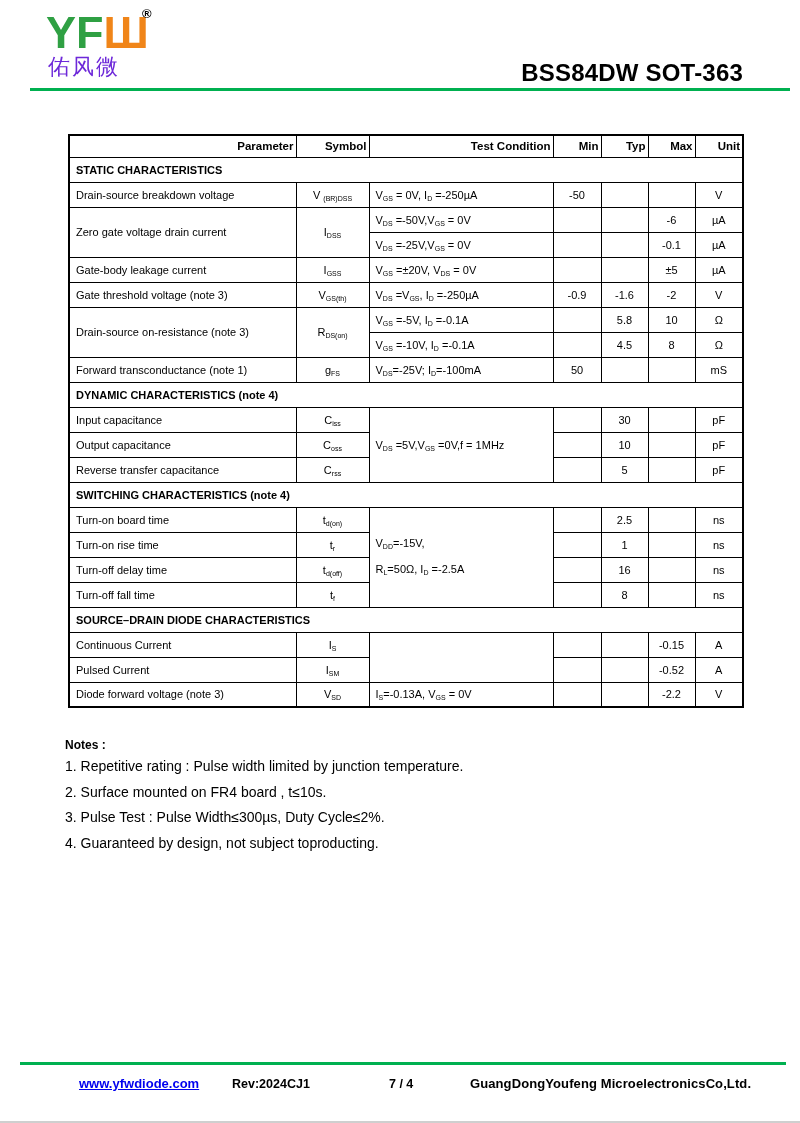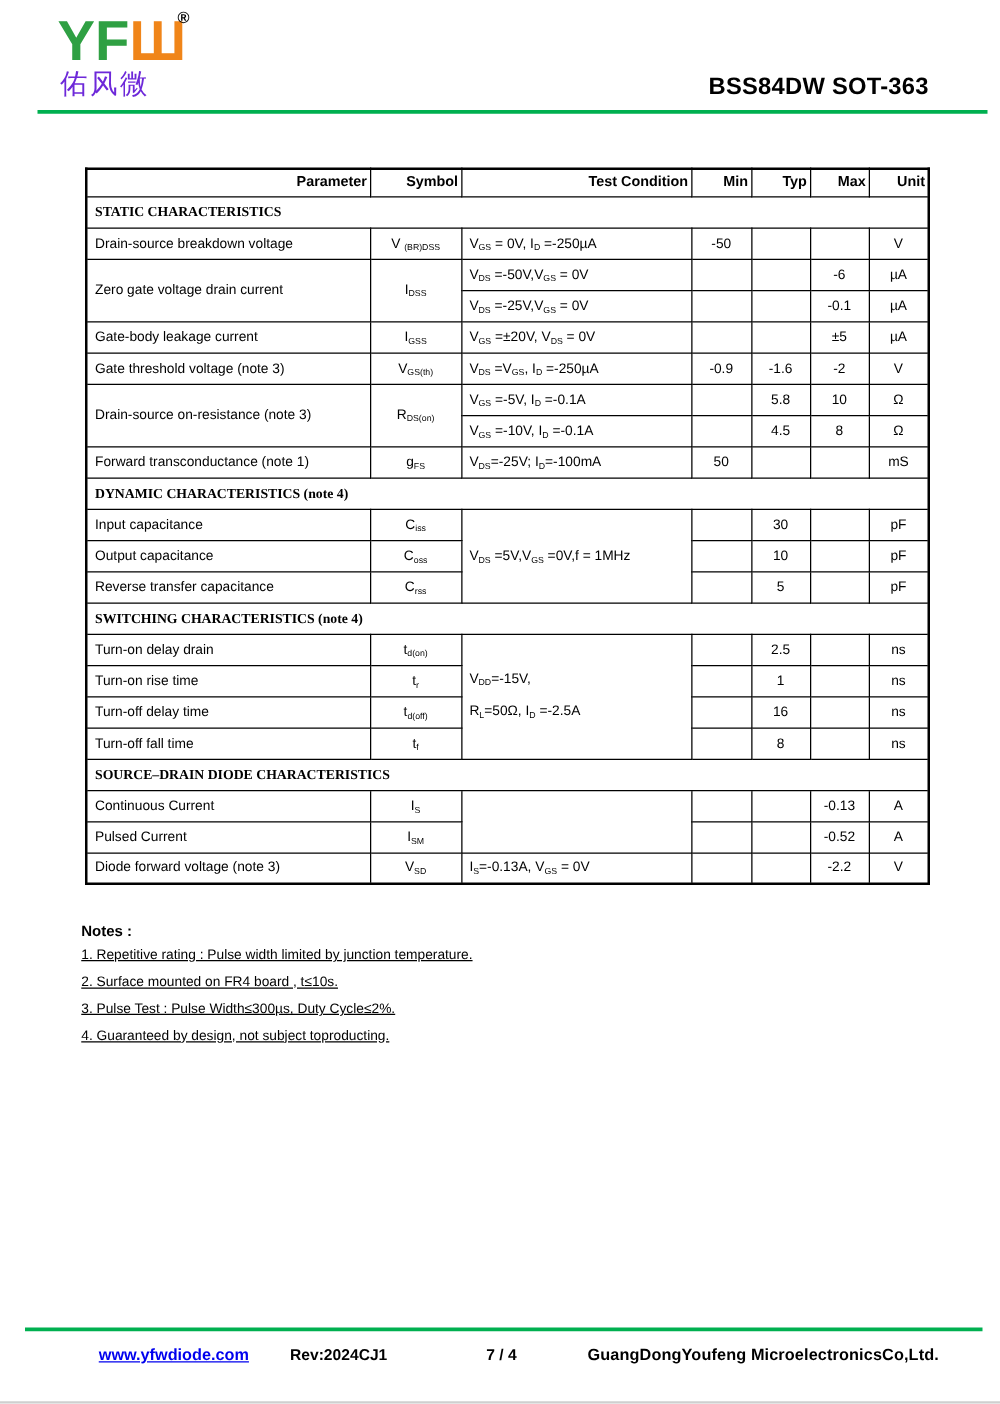--- a/index.html
+++ b/index.html
@@ -16,44 +16,44 @@
   }
   .page{position:absolute;inset:0;background:#fff;overflow:hidden;}
   .bottom-edge{position:absolute;left:0;right:0;bottom:0;height:2px;background:#cfcfcf;}
 
   
   .logo-en{position:absolute;left:46px;top:10px;font-size:45px;font-weight:bold;line-height:1;letter-spacing:0;}
   .logo-yf{color:var(--logo-green);}
   .logo-w{color:var(--logo-orange);}
   .logo-reg{position:absolute;left:142px;top:6px;font-size:13px;font-weight:bold;color:#000;}
   .logo-cn{position:absolute;left:48px;top:52px;font-size:22px;font-weight:normal;letter-spacing:2px;color:#6d28d9;}
-  .part-number{position:absolute;top:59px;right:57px;font-size:19px;font-weight:bold;letter-spacing:0.2px;}
+  .part-number{position:absolute;top:59px;right:57px;font-size:24px;font-weight:bold;letter-spacing:0.2px;}
   .green-rule{position:absolute;top:88px;left:30px;width:760px;height:3px;background:var(--accent-green);}
   .temp-note{position:absolute;top:100px;left:55px;font-size:15px;font-weight:bold;color:var(--accent-green);}
 
   
   table.chars{
     position:absolute;top:134px;left:68px;width:674px;
     border-collapse:collapse;table-layout:fixed;border:2px solid #000;
   }
   .chars th,.chars td{border:1px solid #000;font-size:11px;padding:2px 6px;vertical-align:middle;}
   .chars thead th{height:22px;font-size:11.5px;font-weight:bold;text-align:right;padding:2px 2px;}
   .chars td{height:25px;}
-  .c-section{font-weight:bold;font-size:11.5px;text-align:left;height:23px;padding-left:7px;font-family:Liberation Serif, serif;}
+  .c-section{font-weight:bold;font-size:11.5px;text-align:left;height:23px;padding-left:7px;}
   .c-param{text-align:left;padding-left:7px;}
   .c-sym{text-align:center;padding:2px 2px;}
   .c-cond{text-align:left;}
   .c-num{text-align:center;padding:2px 2px;}
   .chars sub{font-size:7px;vertical-align:-2px;line-height:0;}
   .multiline{line-height:2.35;}
 
   
   .notes{position:absolute;left:65px;top:738px;width:640px;}
   .notes-title{font-size:12px;font-weight:bold;margin-bottom:6px;}
-  .note-item{font-size:11px;margin-bottom:9.5px;text-decoration:underline;}
+  .note-item{font-size:14px;margin-bottom:9.5px;}
 
   
   .footer-rule{position:absolute;top:1062px;left:20px;width:766px;height:3px;background:var(--accent-green);}
   .footer-site{position:absolute;top:1076px;left:79px;font-size:13px;font-weight:bold;color:var(--link-blue);text-decoration:underline;cursor:pointer;}
   .footer-rev{position:absolute;top:1077px;left:232px;font-size:12.5px;font-weight:bold;}
   .footer-page{position:absolute;top:1077px;left:389px;font-size:12.5px;font-weight:bold;}
   .footer-company{position:absolute;top:1076px;left:470px;font-size:13px;font-weight:bold;letter-spacing:0.1px;}
 </style>
 </head>
 <body>
@@ -185,21 +185,21 @@
           <td class="c-sym">C<sub>rss</sub></td>
           <td class="c-num"></td>
           <td class="c-num">5</td>
           <td class="c-num"></td>
           <td class="c-num">pF</td>
         </tr>
         <tr>
           <td colspan="7" class="c-section">SWITCHING CHARACTERISTICS (note 4)</td>
         </tr>
         <tr>
-          <td class="c-param">Turn-on delay drain</td>
+          <td class="c-param">Turn-on board time</td>
           <td class="c-sym">t<sub>d(on)</sub></td>
           <td class="c-cond multiline" rowspan="4">V<sub>DD</sub>=-15V,<br>R<sub>L</sub>=50Ω, I<sub>D</sub> =-2.5A</td>
           <td class="c-num"></td>
           <td class="c-num">2.5</td>
           <td class="c-num"></td>
           <td class="c-num">ns</td>
         </tr>
         <tr>
           <td class="c-param">Turn-on rise time</td>
           <td class="c-sym">t<sub>r</sub></td>
@@ -226,21 +226,21 @@
         </tr>
         <tr>
           <td colspan="7" class="c-section">SOURCE–DRAIN DIODE CHARACTERISTICS</td>
         </tr>
         <tr>
           <td class="c-param">Continuous Current</td>
           <td class="c-sym">I<sub>S</sub></td>
           <td class="c-cond" rowspan="2"></td>
           <td class="c-num"></td>
           <td class="c-num"></td>
-          <td class="c-num">-0.13</td>
+          <td class="c-num">-0.15</td>
           <td class="c-num">A</td>
         </tr>
         <tr>
           <td class="c-param">Pulsed Current</td>
           <td class="c-sym">I<sub>SM</sub></td>
           <td class="c-num"></td>
           <td class="c-num"></td>
           <td class="c-num">-0.52</td>
           <td class="c-num">A</td>
         </tr>

